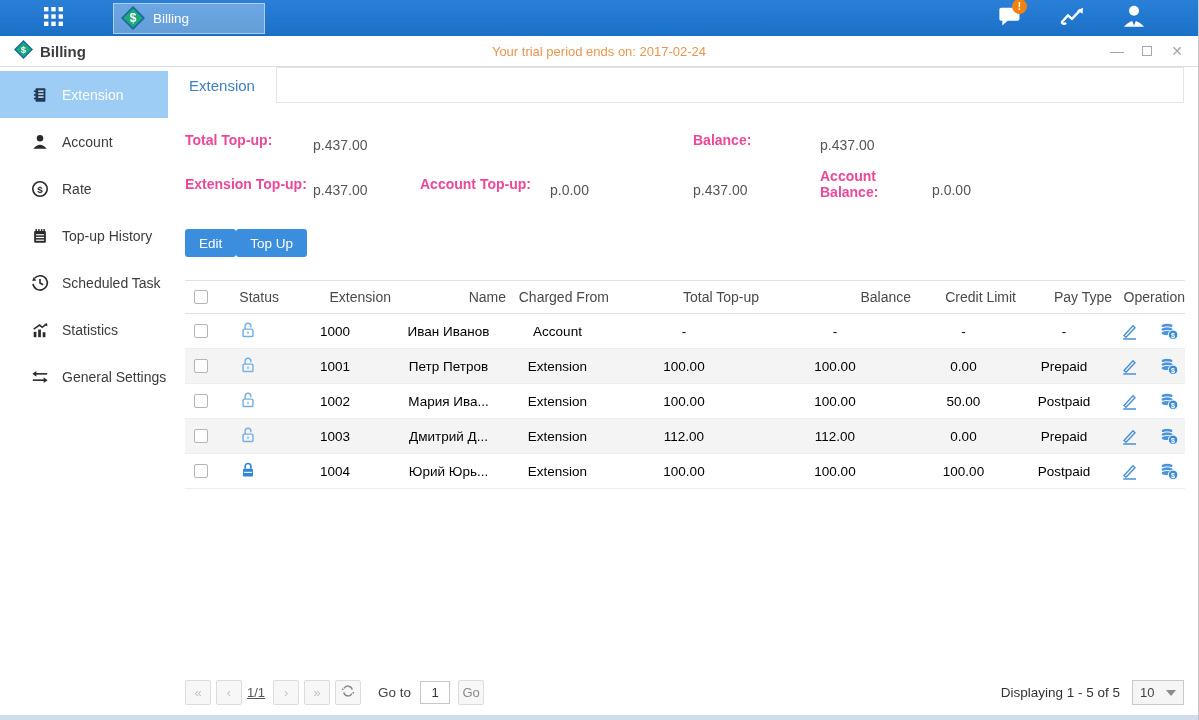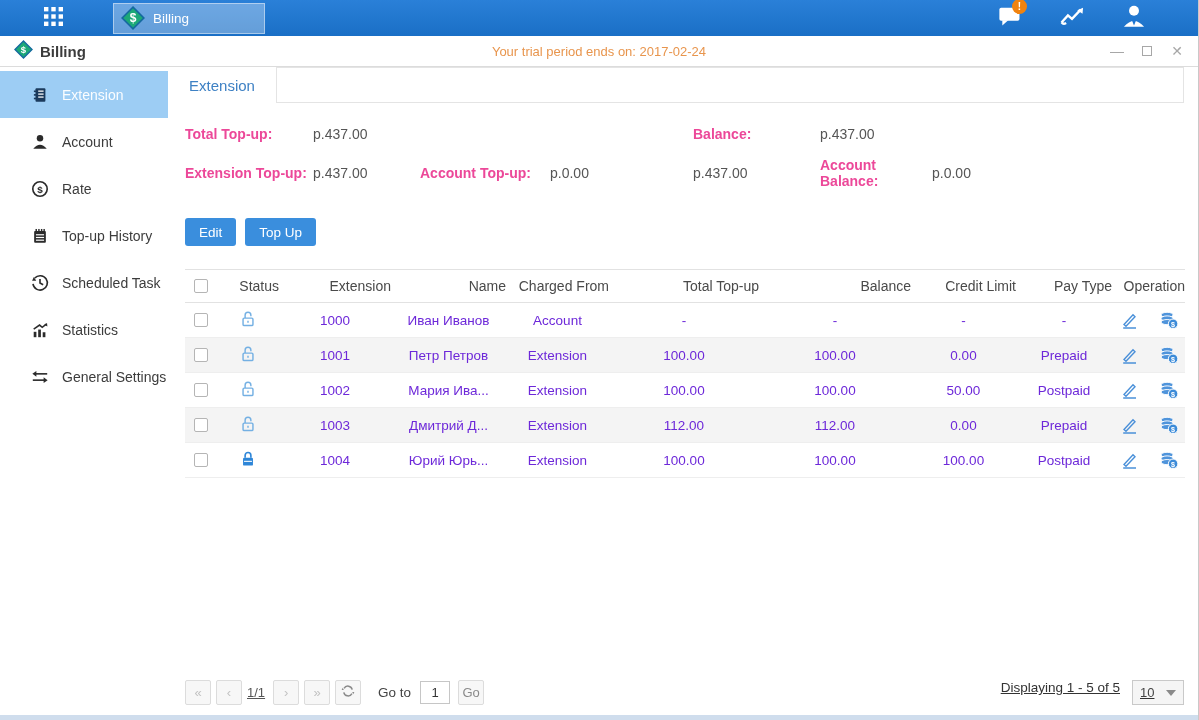--- a/index.html
+++ b/index.html
@@ -37,46 +37,46 @@
   .main { flex:1; display:flex; flex-direction:column; min-width:0; padding:0 14px 0 0; }
 
   
   .tabbar { display:flex; height:36px; flex-shrink:0; }
   .tab { width:108px; display:flex; align-items:center; justify-content:center; font-size:15px; color:#3e81c4; background:#fff; cursor:pointer; }
   .tab-rest { flex:1; border:1px solid #e4e4e4; }
 
   
   .summary { margin:23px 0 0 17px; display:grid; grid-template-columns:128px 107px 130px 143px 127px 112px 130px auto; row-gap:15px; font-size:14px; align-items:center; }
   .sum-label { font-weight:bold; color:#ec4899; }
-  .sum-value { color:#555; }
-
-  
-  .toolbar { margin:29px 0 0 17px; display:flex; gap:9px; }
+  .sum-value { color:#555;margin-top:11px; }
+
+  
+  .toolbar { margin:29px 0 0 17px; display:flex; }
   .btn-blue { background:#3a8edd; color:#fff; border:none; border-radius:3px; font-size:13.5px; height:28px; padding:0 14px; cursor:pointer; font-family:inherit; }
 
   
   table { margin:23px 0 0 17px; border-collapse:collapse; table-layout:fixed; width:calc(100% - 17px); }
   thead th { height:33px; font-size:14px; font-weight:normal; color:#4a4a4a; border-top:1px solid #e2e2e2; border-bottom:1px solid #e2e2e2; text-align:right; }
-  tbody td { height:35px; font-size:13.5px; color:#6d28d9; text-align:center; border-bottom:1px solid #eeeeee; overflow:hidden; white-space:nowrap; }
+  tbody td { height:35px; font-size:13.5px; color:#000000; text-align:center; border-bottom:1px solid #eeeeee; overflow:hidden; white-space:nowrap; }
   tbody tr:nth-child(even) { background:#f4f4f4; }
   .cb { width:14px; height:14px; border:1px solid #b5b5b5; border-radius:2px; background:#fff; margin:0 auto; cursor:pointer; }
   th .cb { margin:0 auto; }
   .op-icons { display:flex; align-items:center; justify-content:center; gap:20px; }
   .op-btn { width:20px; height:20px; display:flex; align-items:center; justify-content:center; cursor:pointer; }
   .status-icon { display:inline-flex; width:18px; height:18px; align-items:center; justify-content:center; }
 
   
   .spacer { flex:1; }
   .pager { margin:0 0 10px 17px; display:flex; align-items:center; flex-shrink:0; }
   .pg-btn { min-width:26px; height:25px; border:1px solid #dcdcdc; background:#f7f7f7; border-radius:2px; display:flex; align-items:center; justify-content:center; font-size:13px; color:#c2c2c2; margin-right:5px; cursor:pointer; }
   .pg-btn.dark { color:#8a8a8a; }
   .pg-label { font-size:13px; color:#555; margin:0 8px 0 0;text-decoration:underline; }
   .goto-label { font-size:13.5px; color:#444; margin:0 9px 0 12px; }
   .goto-input { width:30px; height:23px; border:1px solid #c6c6c6; font-size:13px; text-align:center; color:#333; font-family:inherit; margin-right:8px; }
-  .pager-right { margin-left:auto; display:flex; gap:12px;text-decoration:underline; }
+  .pager-right { margin-left:auto; display:flex; align-items:center; gap:12px; }
   .displaying { font-size:13.5px; color:#333; }
   .page-size { width:52px; height:25px; border:1px solid #c9c9c9; background:#f5f5f5; display:flex; align-items:center; justify-content:space-between; padding:0 7px; font-size:13px; color:#444; cursor:pointer; }
   .caret { width:0; height:0; border-left:5px solid transparent; border-right:5px solid transparent; border-top:6px solid #8a8a8a; }
 
   .footer-strip { height:5px; background:#cfdded; flex-shrink:0; }
 </style>
 </head>
 <body>
 
 <div class="screen">

